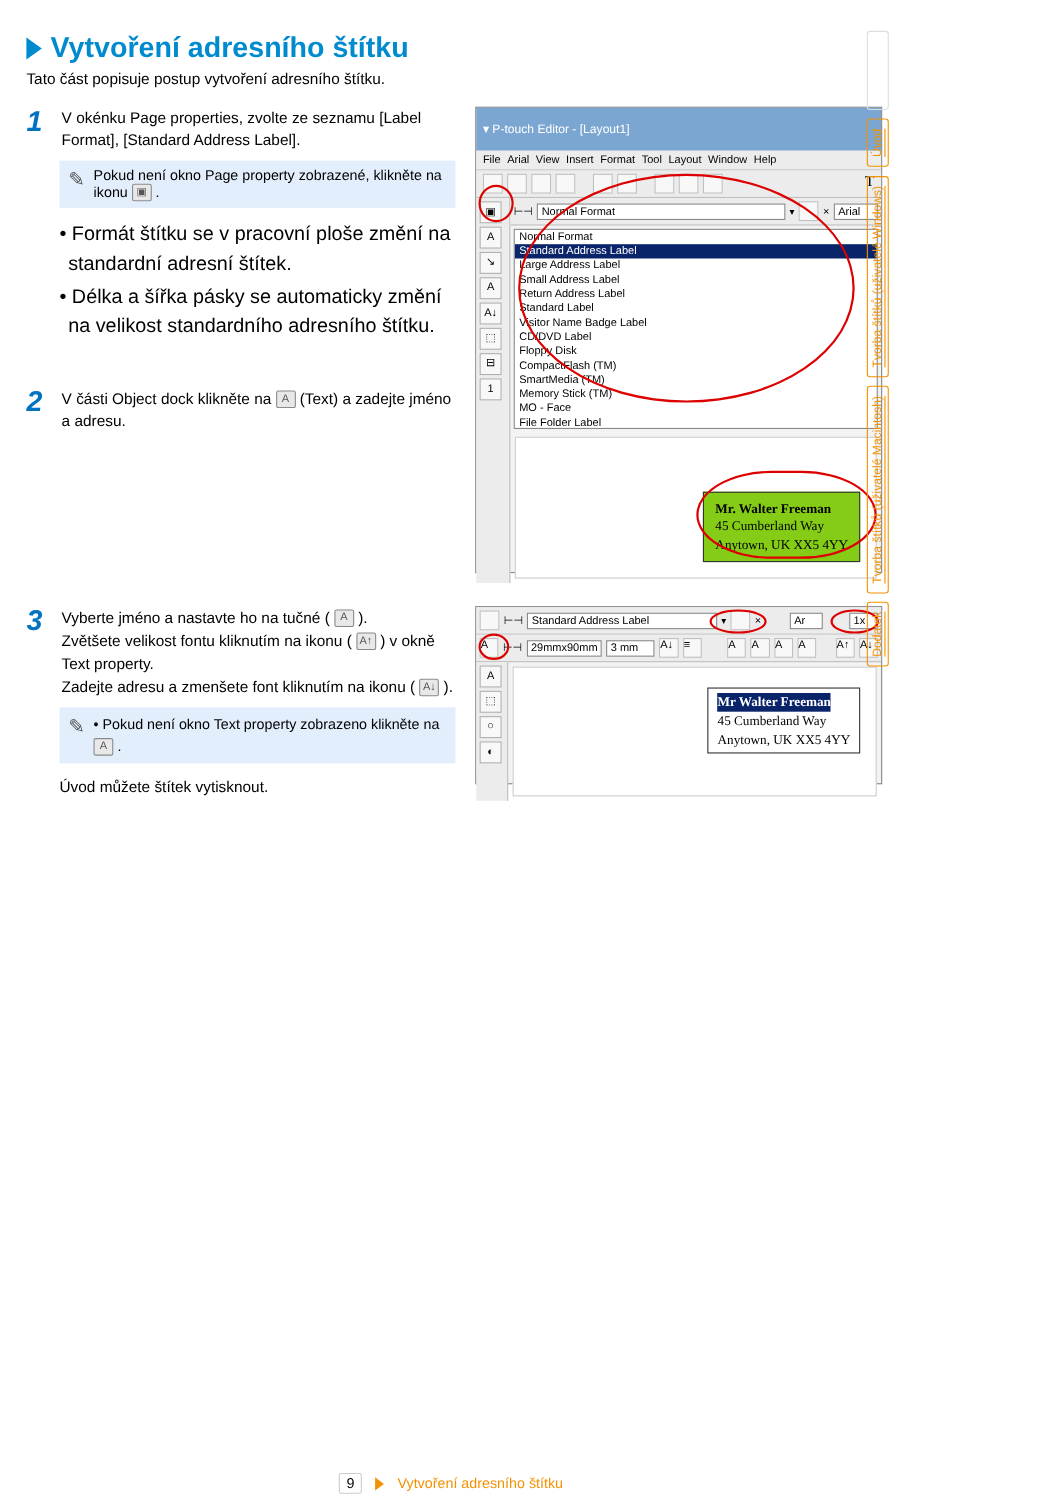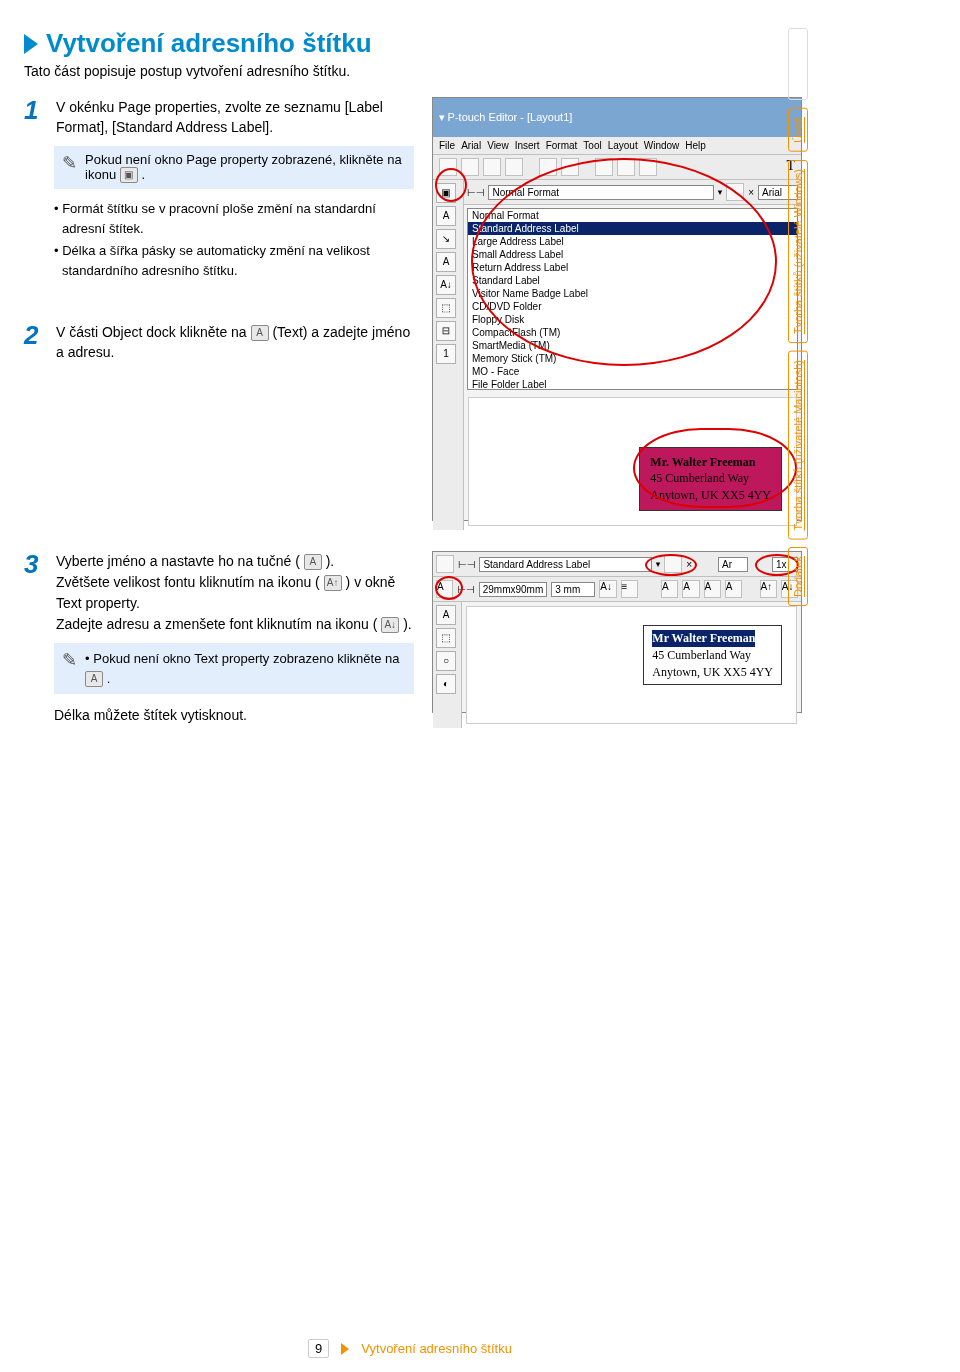--- a/index.html
+++ b/index.html
@@ -10,39 +10,39 @@
   .h1{color:#008BCE;font-size:26px;font-weight:bold}
   .lead{font-size:14px;margin:2px 0 18px 0}
   .block{display:flex;gap:18px;margin-bottom:30px;align-items:flex-start}
   .leftcol{width:390px}
   .rightcol{width:390px}
   .steprow{display:flex;gap:10px;align-items:flex-start;margin-bottom:8px}
   .num{color:#0074C1;font-weight:bold;font-size:26px;font-style:italic;width:22px;flex-shrink:0;line-height:1}
   .steptxt{font-size:14px;font-weight:normal;line-height:1.45}
   .note{background:#E3EEFC;padding:6px 8px;margin:8px 0 10px 30px;display:flex;gap:8px;align-items:flex-start;font-size:13px}
   .note-text{flex:1}
-  .bullets{margin:6px 0 14px 30px;font-size:13px;line-height:1.5}
+  .bullets{margin:6px 0 14px 30px;font-size:18px;line-height:1.5}
   .bullets div{text-indent:-8px;padding-left:8px;margin-bottom:3px}
   .inline-icon{display:inline-block;width:16px;height:14px;border:1px solid #8a8a8a;background:#e8e8e8;vertical-align:middle;border-radius:2px;text-align:center;font-size:10px;line-height:14px;color:#555}
   .screenshot1{border:1px solid #888;background:#f3f3f3;width:368px;height:422px;position:relative;font-size:10px}
   .ss-title{background:#7CA6D2;color:#fff;padding:13px 6px;font-size:11px}
   .ss-menu{background:#ececec;display:flex;gap:6px;padding:3px 6px;font-size:10px;border-bottom:1px solid #c0c0c0}
   .ss-tb{background:#ececec;display:flex;gap:4px;padding:3px 6px;border-bottom:1px solid #c0c0c0}
   .tb-btn{width:16px;height:16px;border:1px solid #c0c0c0;background:#f8f8f8}
   .ss-body{display:flex;flex:1;height:calc(100% - 72px)}
   .ss-leftbar{width:24px;background:#ececec;border-right:1px solid #c0c0c0;display:flex;flex-direction:column;gap:3px;padding:3px}
   .lb-btn{width:18px;height:18px;border:1px solid #b0b0b0;background:#f8f8f8;font-size:10px;text-align:center;line-height:18px}
   .ss-right{flex:1;display:flex;flex-direction:column}
   .dd-row{display:flex;gap:4px;padding:3px;background:#ececec;border-bottom:1px solid #c0c0c0;align-items:center}
   .dd{border:1px solid #888;background:#fff;padding:1px 3px;font-size:10px;flex:1}
   .listbox{border:1px solid #888;background:#fff;margin:3px;height:180px;overflow:hidden}
   .listbox div{padding:1px 4px;font-size:10px;white-space:nowrap}
   .listbox .sel{background:#0A246A;color:#fff}
   .canvas{flex:1;background:#fff;position:relative;margin:4px;border:1px solid #ccc}
-  .labelbox{position:absolute;bottom:14px;right:14px;border:1px solid #333;background:#be185d;padding:6px 10px;font-size:12px;line-height:1.4;font-family:'Times New Roman',serif}
+  .labelbox{position:absolute;bottom:14px;right:14px;border:1px solid #333;background:#84cc16;padding:6px 10px;font-size:12px;line-height:1.4;font-family:'Times New Roman',serif}
   .red-oval{position:absolute;border:2px solid #d00;border-radius:50%}
   .screenshot2{border:1px solid #888;background:#f3f3f3;width:368px;height:160px;position:relative;font-size:10px}
   .ss2-top{display:flex;gap:4px;padding:3px;background:#ececec;border-bottom:1px solid #c0c0c0;align-items:center}
   .ss2-body{display:flex;height:126px}
   .ss2-canvas{flex:1;background:#fff;position:relative;border:1px solid #ccc;margin:4px}
   .labelbox2{position:absolute;top:18px;right:14px;border:1px solid #333;background:#fff;padding:4px 8px;font-size:12px;line-height:1.4;font-family:'Times New Roman',serif}
   .labelbox2 .bold{font-weight:bold;background:#0A246A;color:#fff;display:inline-block;padding:0 0}
   .tabs{position:absolute;right:12px;top:28px;display:flex;flex-direction:column;gap:8px;align-items:center}
   .tab{writing-mode:vertical-rl;transform:rotate(180deg);border:1px solid #F39200;color:#F39200;padding:8px 3px;font-size:11px;border-radius:3px;cursor:pointer}
   .link{color:#008BCE;text-decoration:none}
@@ -152,21 +152,21 @@
                 <div class="dd" style="flex:0 0 32px">Arial</div>
               </div>
               <div class="listbox">
                 <div>Normal Format</div>
                 <div class="sel">Standard Address Label</div>
                 <div>Large Address Label</div>
                 <div>Small Address Label</div>
                 <div>Return Address Label</div>
                 <div>Standard Label</div>
                 <div>Visitor Name Badge Label</div>
-                <div>CD/DVD Folder</div>
+                <div>CD/DVD Label</div>
                 <div>Floppy Disk</div>
                 <div>CompactFlash (TM)</div>
                 <div>SmartMedia (TM)</div>
                 <div>Memory Stick (TM)</div>
                 <div>MO - Face</div>
                 <div>File Folder Label</div>
 
               </div>
               <div class="canvas">
                 <div class="labelbox">
@@ -212,21 +212,21 @@
           <div class="note-text" style="font-size:13px;line-height:1.5">
             <div>
               <span>• Pokud není okno Text property zobrazeno klikněte na </span>
               <span class="inline-icon">A</span>
               <span>.</span>
             </div>
           </div>
         </div>
 
         <div style="margin-left:30px;font-size:14px;line-height:1.6">
-          <div>Délka můžete štítek vytisknout.</div>
+          <div>Úvod můžete štítek vytisknout.</div>
         </div>
       </div>
 
       <div class="rightcol">
         <div class="screenshot2">
           <div class="ss2-top">
             <div class="tb-btn"></div>
             <span style="font-size:10px">⊢⊣</span>
             <div class="dd">Standard Address Label</div>
             <span style="font-size:9px">▾</span>

